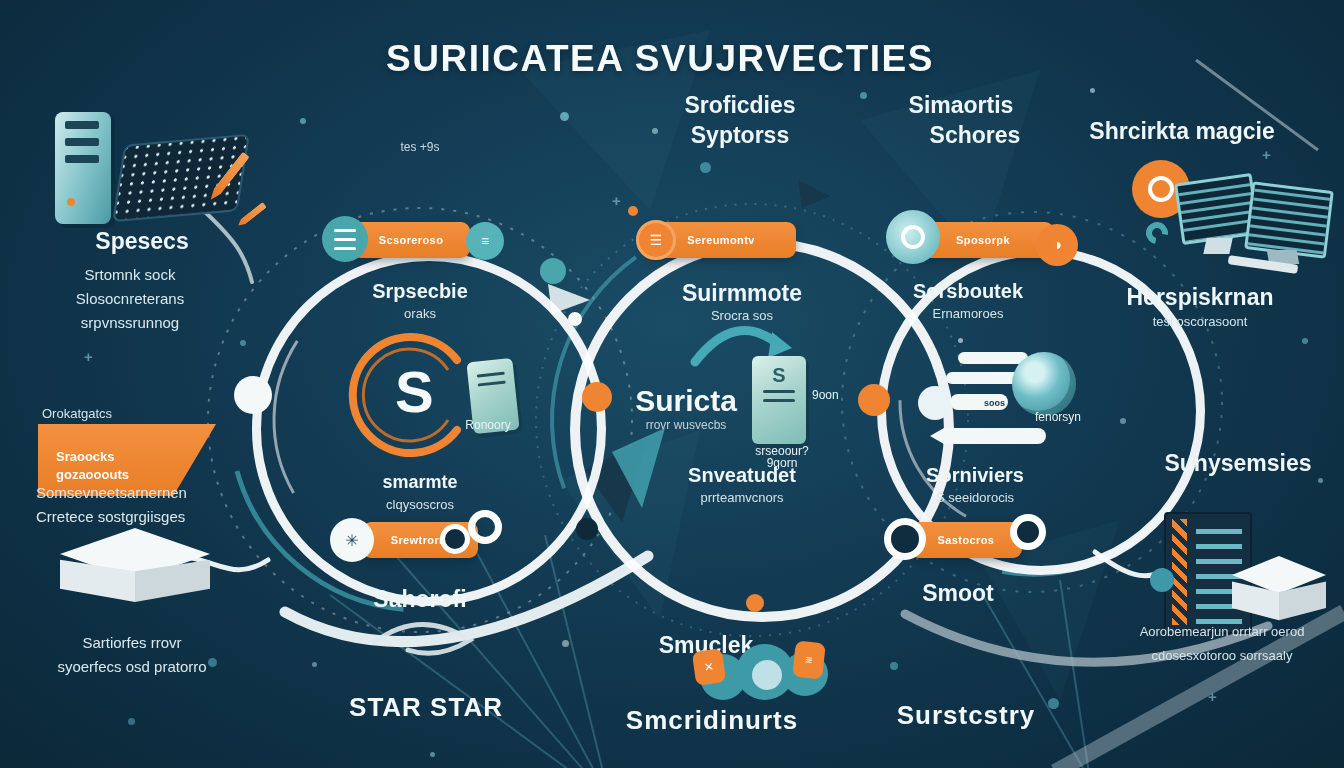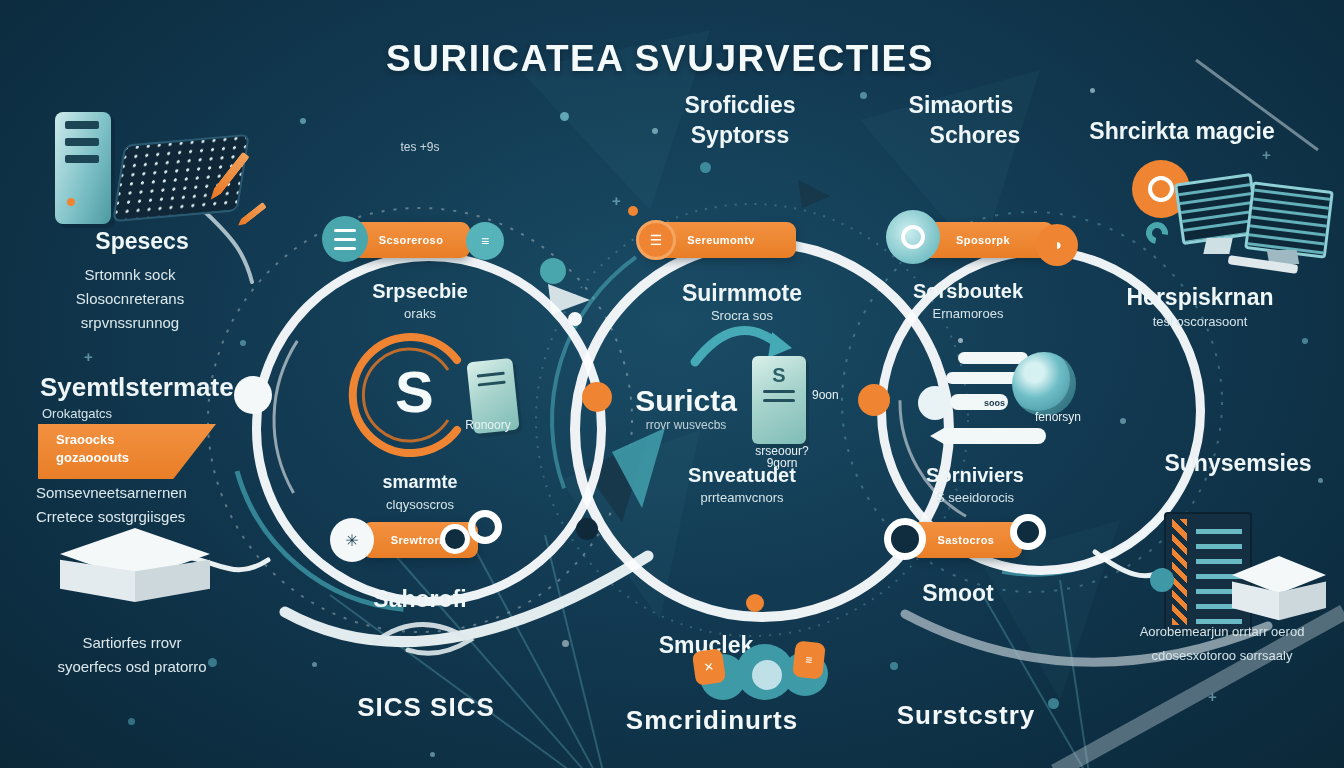--- a/index.html
+++ b/index.html
@@ -23,21 +23,21 @@
   .ring{position:absolute;border-radius:50%;}
   .node{position:absolute;border-radius:50%;}
   .banner{
     position:absolute;background:linear-gradient(180deg,#f29140,#e97e27);
     border-radius:9px;color:#fff;display:flex;align-items:center;justify-content:center;
     font-size:12px;font-weight:600;letter-spacing:.4px;box-shadow:0 3px 8px rgba(5,25,35,.35);
   }
   .banner-arrow{
     position:absolute;background:linear-gradient(180deg,#f29140,#e97e27);
     clip-path:polygon(0 0,100% 0,76% 100%,0 100%);
-    color:#fff;font-size:13px;font-weight:600;padding:7px 0 0 18px;line-height:18px;
+    color:#fff;font-size:13px;font-weight:600;padding:24px 0 0 18px;line-height:18px;
   }
   .cap{position:absolute;border-radius:50%;display:flex;align-items:center;justify-content:center;}
   .hamburger i{display:block;width:22px;height:3px;background:#fff;border-radius:2px;margin:3px 0;}
   .serverbox{
     position:absolute;border-radius:6px;background:linear-gradient(150deg,#daf0ea 0%,#a8d4cd 45%,#7fbcb6 100%);
     box-shadow:3px 4px 0 rgba(20,55,70,.55);display:flex;flex-direction:column;align-items:center;
   }
   .serverbox i{display:block;width:60%;height:3px;background:#23505c;border-radius:2px;margin:3px 0;}
   .dot{position:absolute;border-radius:50%;}
   .plus{position:absolute;color:rgba(160,220,230,.55);font-size:15px;font-weight:700;}
@@ -169,21 +169,20 @@
     <div class="dot" style="left:12px;top:86px;width:8px;height:8px;background:#ef8532"></div>
   </div>
   <div class="keyboard"></div>
   <div class="stylus" style="left:224px;top:148px;width:9px;height:58px;transform:rotate(38deg)"></div>
   <div class="stylus" style="left:248px;top:198px;width:7px;height:34px;transform:rotate(52deg)"></div>
 
   <div class="t h-lg" style="left:142px;top:228px">Spesecs</div>
   <div class="t txt" style="left:130px;top:266px">Srtomnk sock</div>
   <div class="t txt" style="left:130px;top:290px">Slosocnreterans</div>
   <div class="t txt" style="left:130px;top:314px">srpvnssrunnog</div>
-  <div class="tl" style="left:40px;top:372px;font-size:26px;font-weight:700">Syemtlstermate</div>
   <div class="tl txt-sm" style="left:42px;top:406px">Orokatgatcs</div>
   <div class="banner-arrow" style="left:38px;top:424px;width:160px;height:48px">
     <span>Sraoocks</span><br>
     <span>gozaooouts</span>
   </div>
   <div class="tl txt" style="left:36px;top:484px">Somsevneetsarnernen</div>
   <div class="tl txt" style="left:36px;top:508px">Crretece sostgrgiisges</div>
   <div class="whitebox-top" style="left:60px;top:528px;width:150px;height:58px"></div>
   <div class="whitebox-body" style="left:60px;top:556px;width:150px;height:48px"></div>
   <div class="t txt" style="left:132px;top:634px">Sartiorfes rrovr</div>
@@ -213,21 +212,21 @@
   <div class="t txt-sm" style="left:420px;top:497px">clqysoscros</div>
   <div class="banner" style="left:362px;top:522px;width:116px;height:36px">
     <span style="font-size:11px">Srewtrorm</span>
   </div>
   <div class="cap" style="left:330px;top:518px;width:44px;height:44px;background:#f4f8f9">
     <span style="color:#1a3c4e;font-size:16px">✳</span>
   </div>
   <div class="node" style="left:440px;top:524px;width:30px;height:30px;background:#0f2d3f;border:5px solid #fff;box-sizing:border-box"></div>
   <div class="node" style="left:468px;top:510px;width:34px;height:34px;border:7px solid #fff;box-sizing:border-box"></div>
   <div class="t h-lg" style="left:420px;top:586px">Sahorofi</div>
-  <div class="t h-foot" style="left:426px;top:692px">SICS SICS</div>
+  <div class="t h-foot" style="left:426px;top:692px">STAR STAR</div>
 
   <div class="banner" style="left:646px;top:222px;width:150px;height:36px">
     <span style="font-size:11px">Sereumontv</span>
   </div>
   <div class="cap" style="left:636px;top:220px;width:40px;height:40px;background:#ef8532;border:3px solid #f5a55f;box-sizing:border-box">
     <span style="color:#fff;font-size:14px">☰</span>
   </div>
   <div class="t h-lg" style="left:742px;top:280px">Suirmmote</div>
   <div class="t txt-sm" style="left:742px;top:308px">Srocra sos</div>
   <div class="t" style="left:686px;top:384px;font-size:30px;font-weight:700;color:#f4f9fa">Suricta</div>

